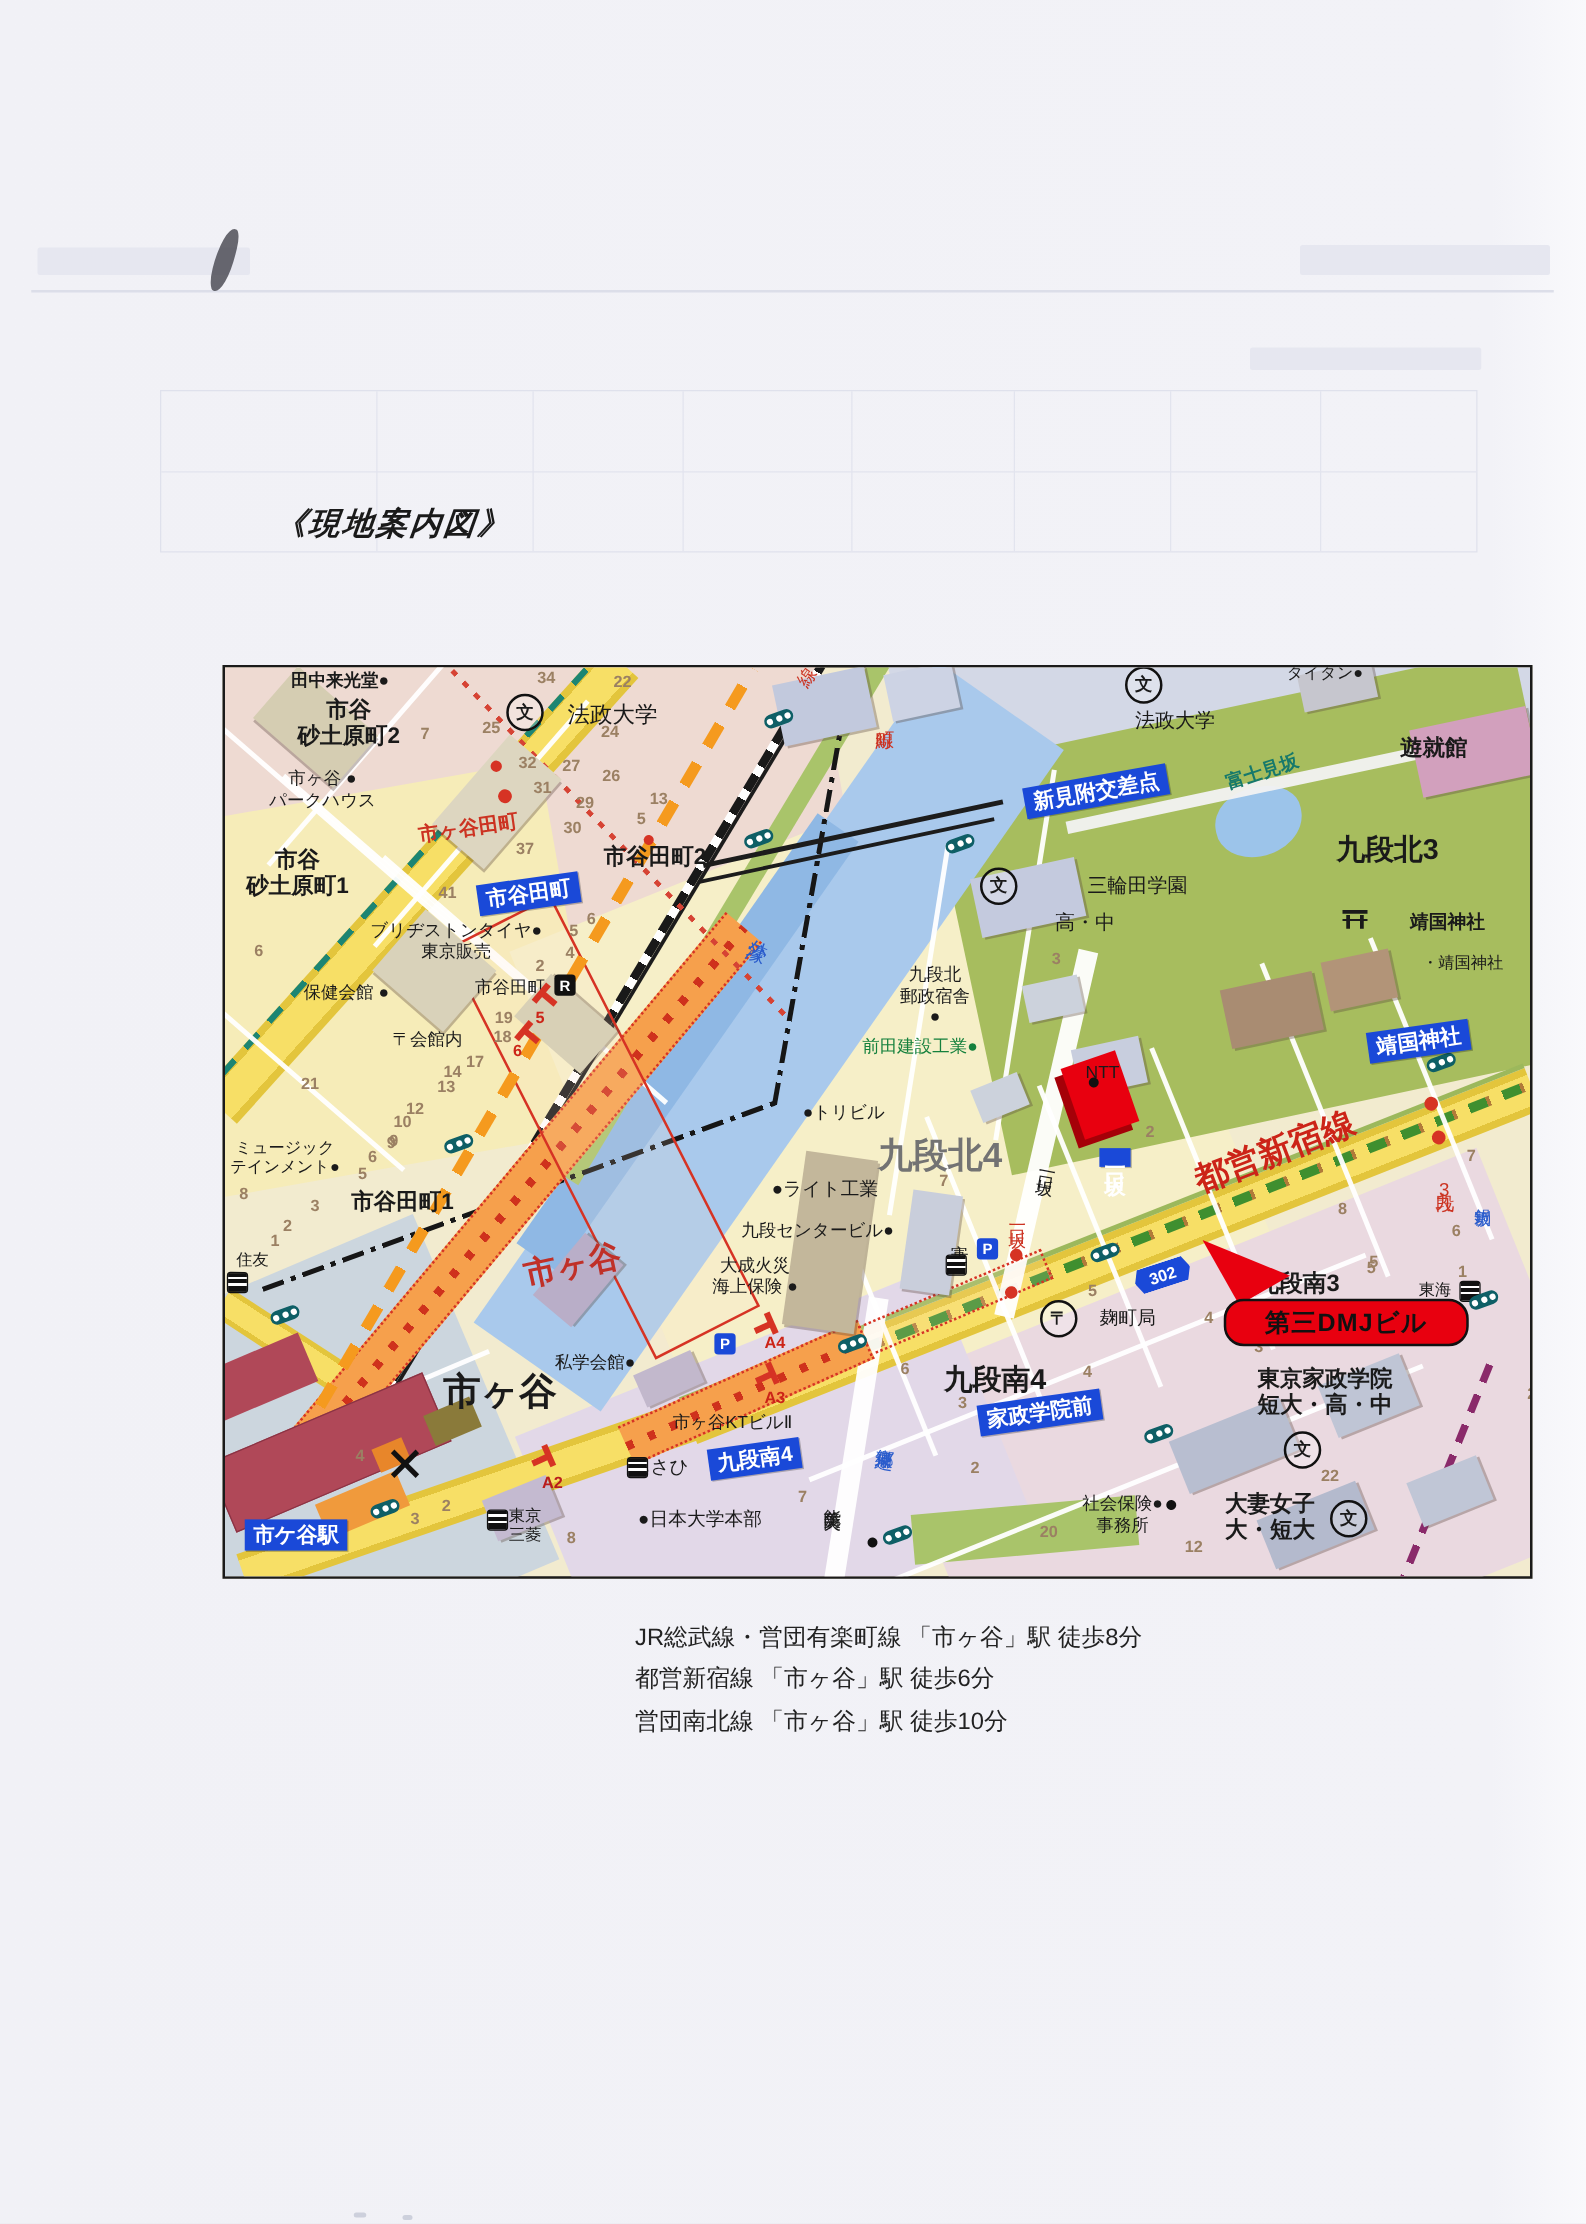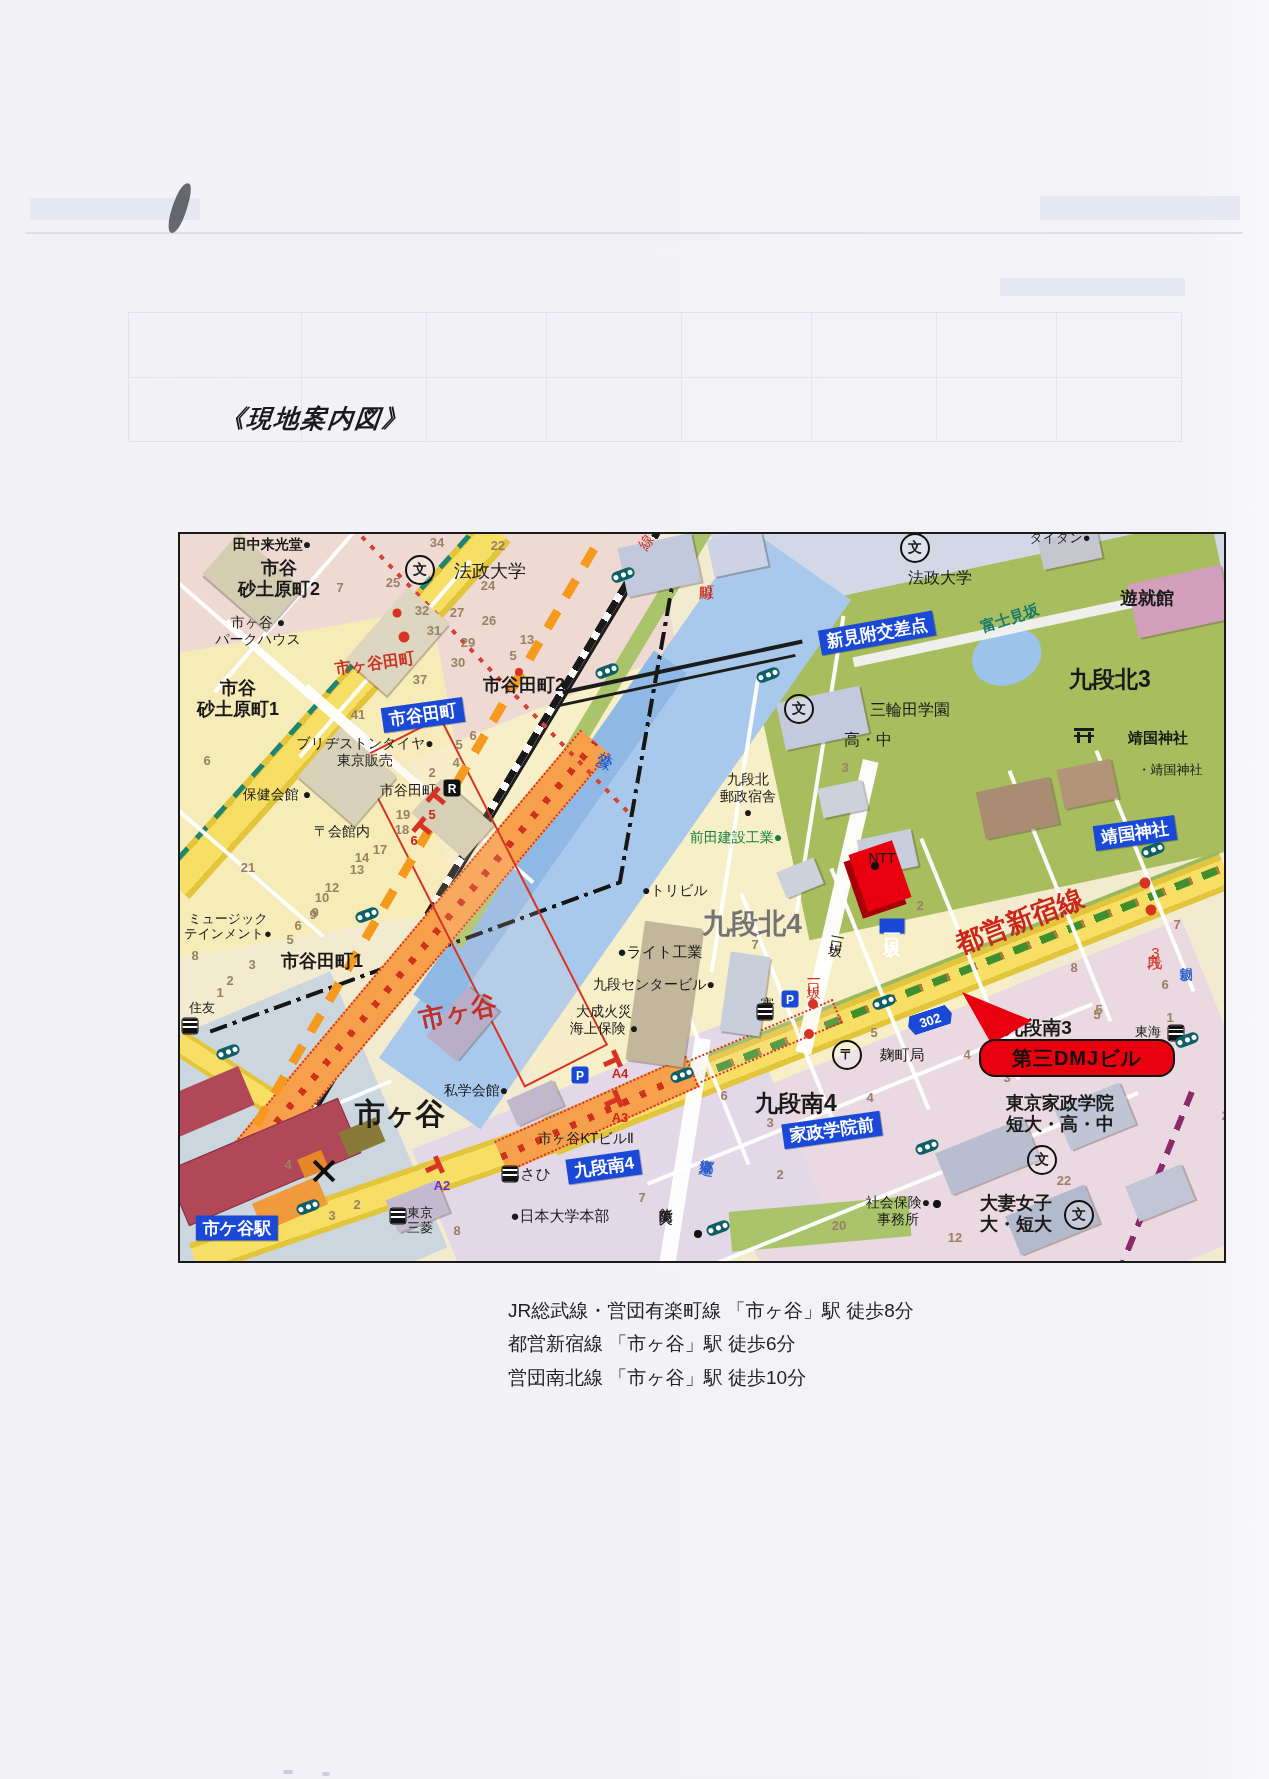--- a/index.html
+++ b/index.html
@@ -259,21 +259,21 @@
         <div class="mlabel v" style="left: 1006px; top: 424px; transform: translate(-50%, -50%) rotate(0deg); font-size: 13px; color: rgb(42, 92, 204); font-weight: 400;">鍋割坂</div>
         <div class="mlabel" style="left: 858px; top: 494px; transform: translate(-50%, -50%) rotate(0deg); font-size: 19px; color: rgb(26, 26, 26); font-weight: 700;">九段南3</div>
         <div class="mlabel" style="left: 968px; top: 498px; transform: translate(-50%, -50%) rotate(0deg); font-size: 13px; color: rgb(26, 26, 26); font-weight: 400;">東海</div>
         <div class="mlabel" style="left: 880px; top: 580px; transform: translate(-50%, -50%) rotate(0deg); font-size: 18px; color: rgb(26, 26, 26); font-weight: 700;">東京家政学院
 短大・高・中</div>
         <div class="mlabel" style="left: 616px; top: 570px; transform: translate(-50%, -50%) rotate(0deg); font-size: 23px; color: rgb(26, 26, 26); font-weight: 700;">九段南4</div>
         <div class="mlabel" style="left: 348px; top: 640px; transform: translate(-50%, -50%) rotate(0deg); font-size: 15px; color: rgb(26, 26, 26); font-weight: 400;">あさひ</div>
         <div class="mlabel" style="left: 406px; top: 604px; transform: translate(-50%, -50%) rotate(0deg); font-size: 14px; color: rgb(26, 26, 26); font-weight: 400;">市ヶ谷KTビルⅡ</div>
         <div class="mlabel" style="left: 440px; top: 540px; transform: translate(-50%, -50%) rotate(0deg); font-size: 13px; color: rgb(204, 36, 24); font-weight: 700;">A4</div>
         <div class="mlabel" style="left: 440px; top: 584px; transform: translate(-50%, -50%) rotate(0deg); font-size: 13px; color: rgb(204, 36, 24); font-weight: 700;">A3</div>
-        <div class="mlabel" style="left: 262px; top: 652px; transform: translate(-50%, -50%) rotate(0deg); font-size: 13px; color: #6d28d9; font-weight: 700;">A2</div>
+        <div class="mlabel" style="left: 262px; top: 652px; transform: translate(-50%, -50%) rotate(0deg); font-size: 13px; color: #b91c1c; font-weight: 700;">A2</div>
         <div class="mlabel v" style="left: 486px; top: 664px; transform: translate(-50%, -50%) rotate(0deg); font-size: 14px; color: rgb(26, 26, 26); font-weight: 400;">能美防災</div>
         <div class="mlabel" style="left: 380px; top: 682px; transform: translate(-50%, -50%) rotate(0deg); font-size: 15px; color: rgb(26, 26, 26); font-weight: 400;">●日本大学本部</div>
         <div class="mlabel v" style="left: 528px; top: 624px; transform: translate(-50%, -50%) rotate(8deg); font-size: 15px; color: rgb(42, 92, 204); font-weight: 400;">東郷通り</div>
         <div class="mlabel" style="left: 718px; top: 677px; transform: translate(-50%, -50%) rotate(0deg); font-size: 14px; color: rgb(26, 26, 26); font-weight: 400;">社会保険●
 事務所</div>
         <div class="mlabel" style="left: 836px; top: 680px; transform: translate(-50%, -50%) rotate(0deg); font-size: 18px; color: rgb(26, 26, 26); font-weight: 700;">大妻女子
 大・短大</div>
         <div class="mlabel" style="left: 240px; top: 686px; transform: translate(-50%, -50%) rotate(0deg); font-size: 13px; color: rgb(26, 26, 26); font-weight: 400;">東京
 三菱</div>
         <div class="badge" style="left: 243px; top: 181px; transform: translate(-50%, -50%) rotate(-8deg);">市谷田町</div>

